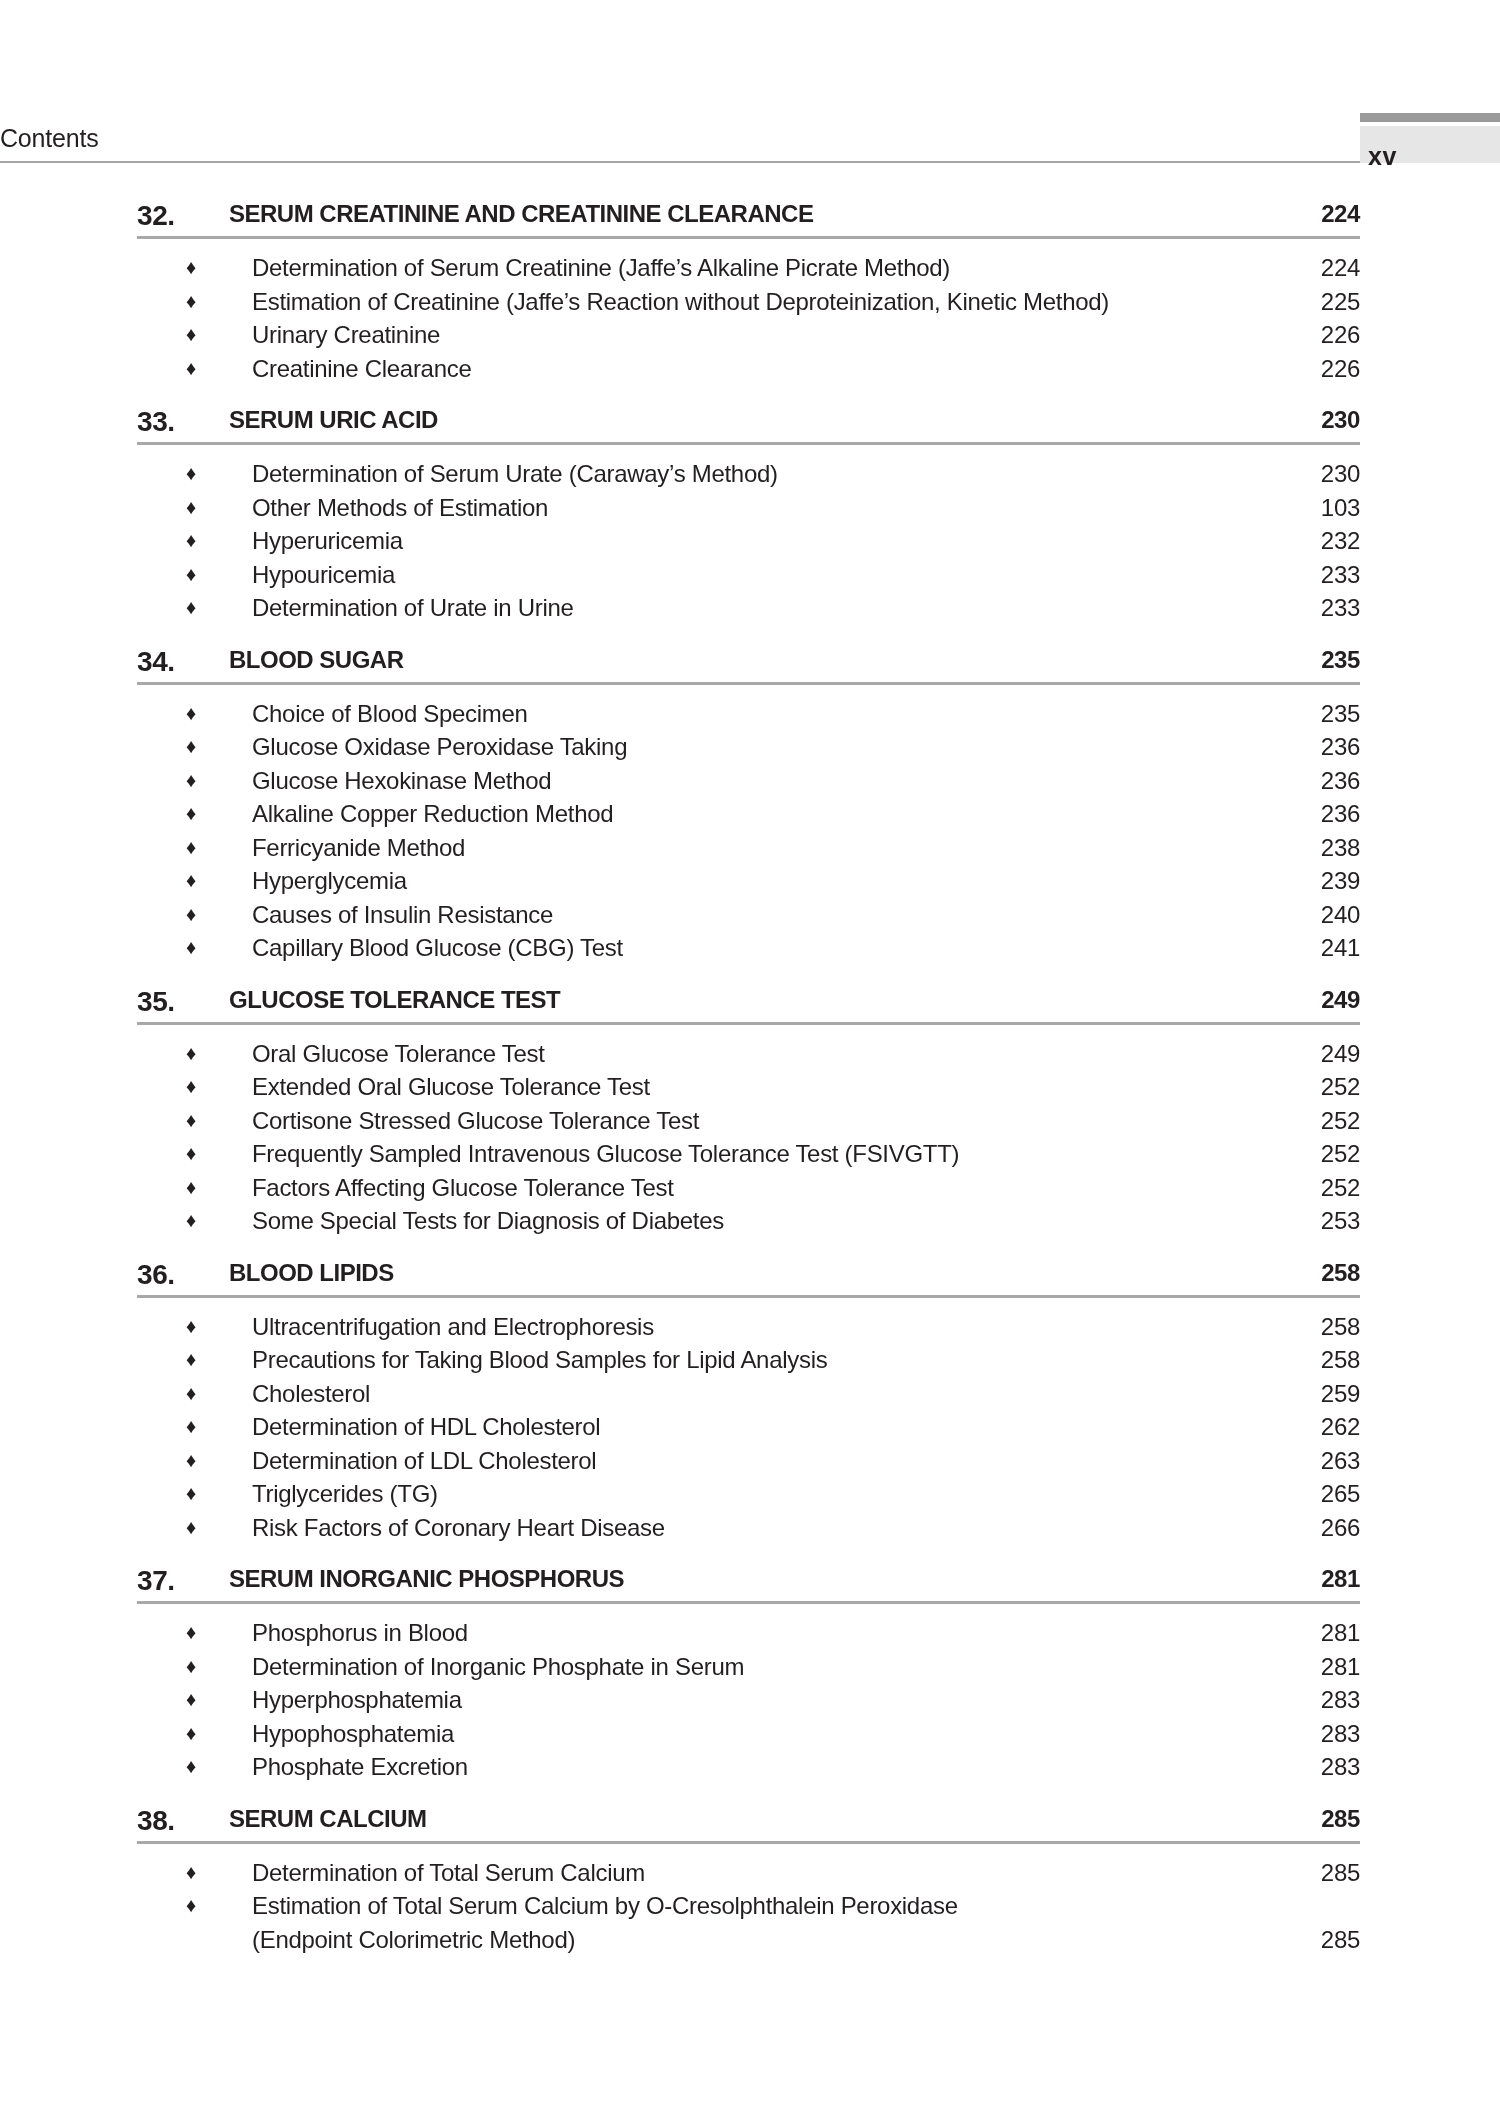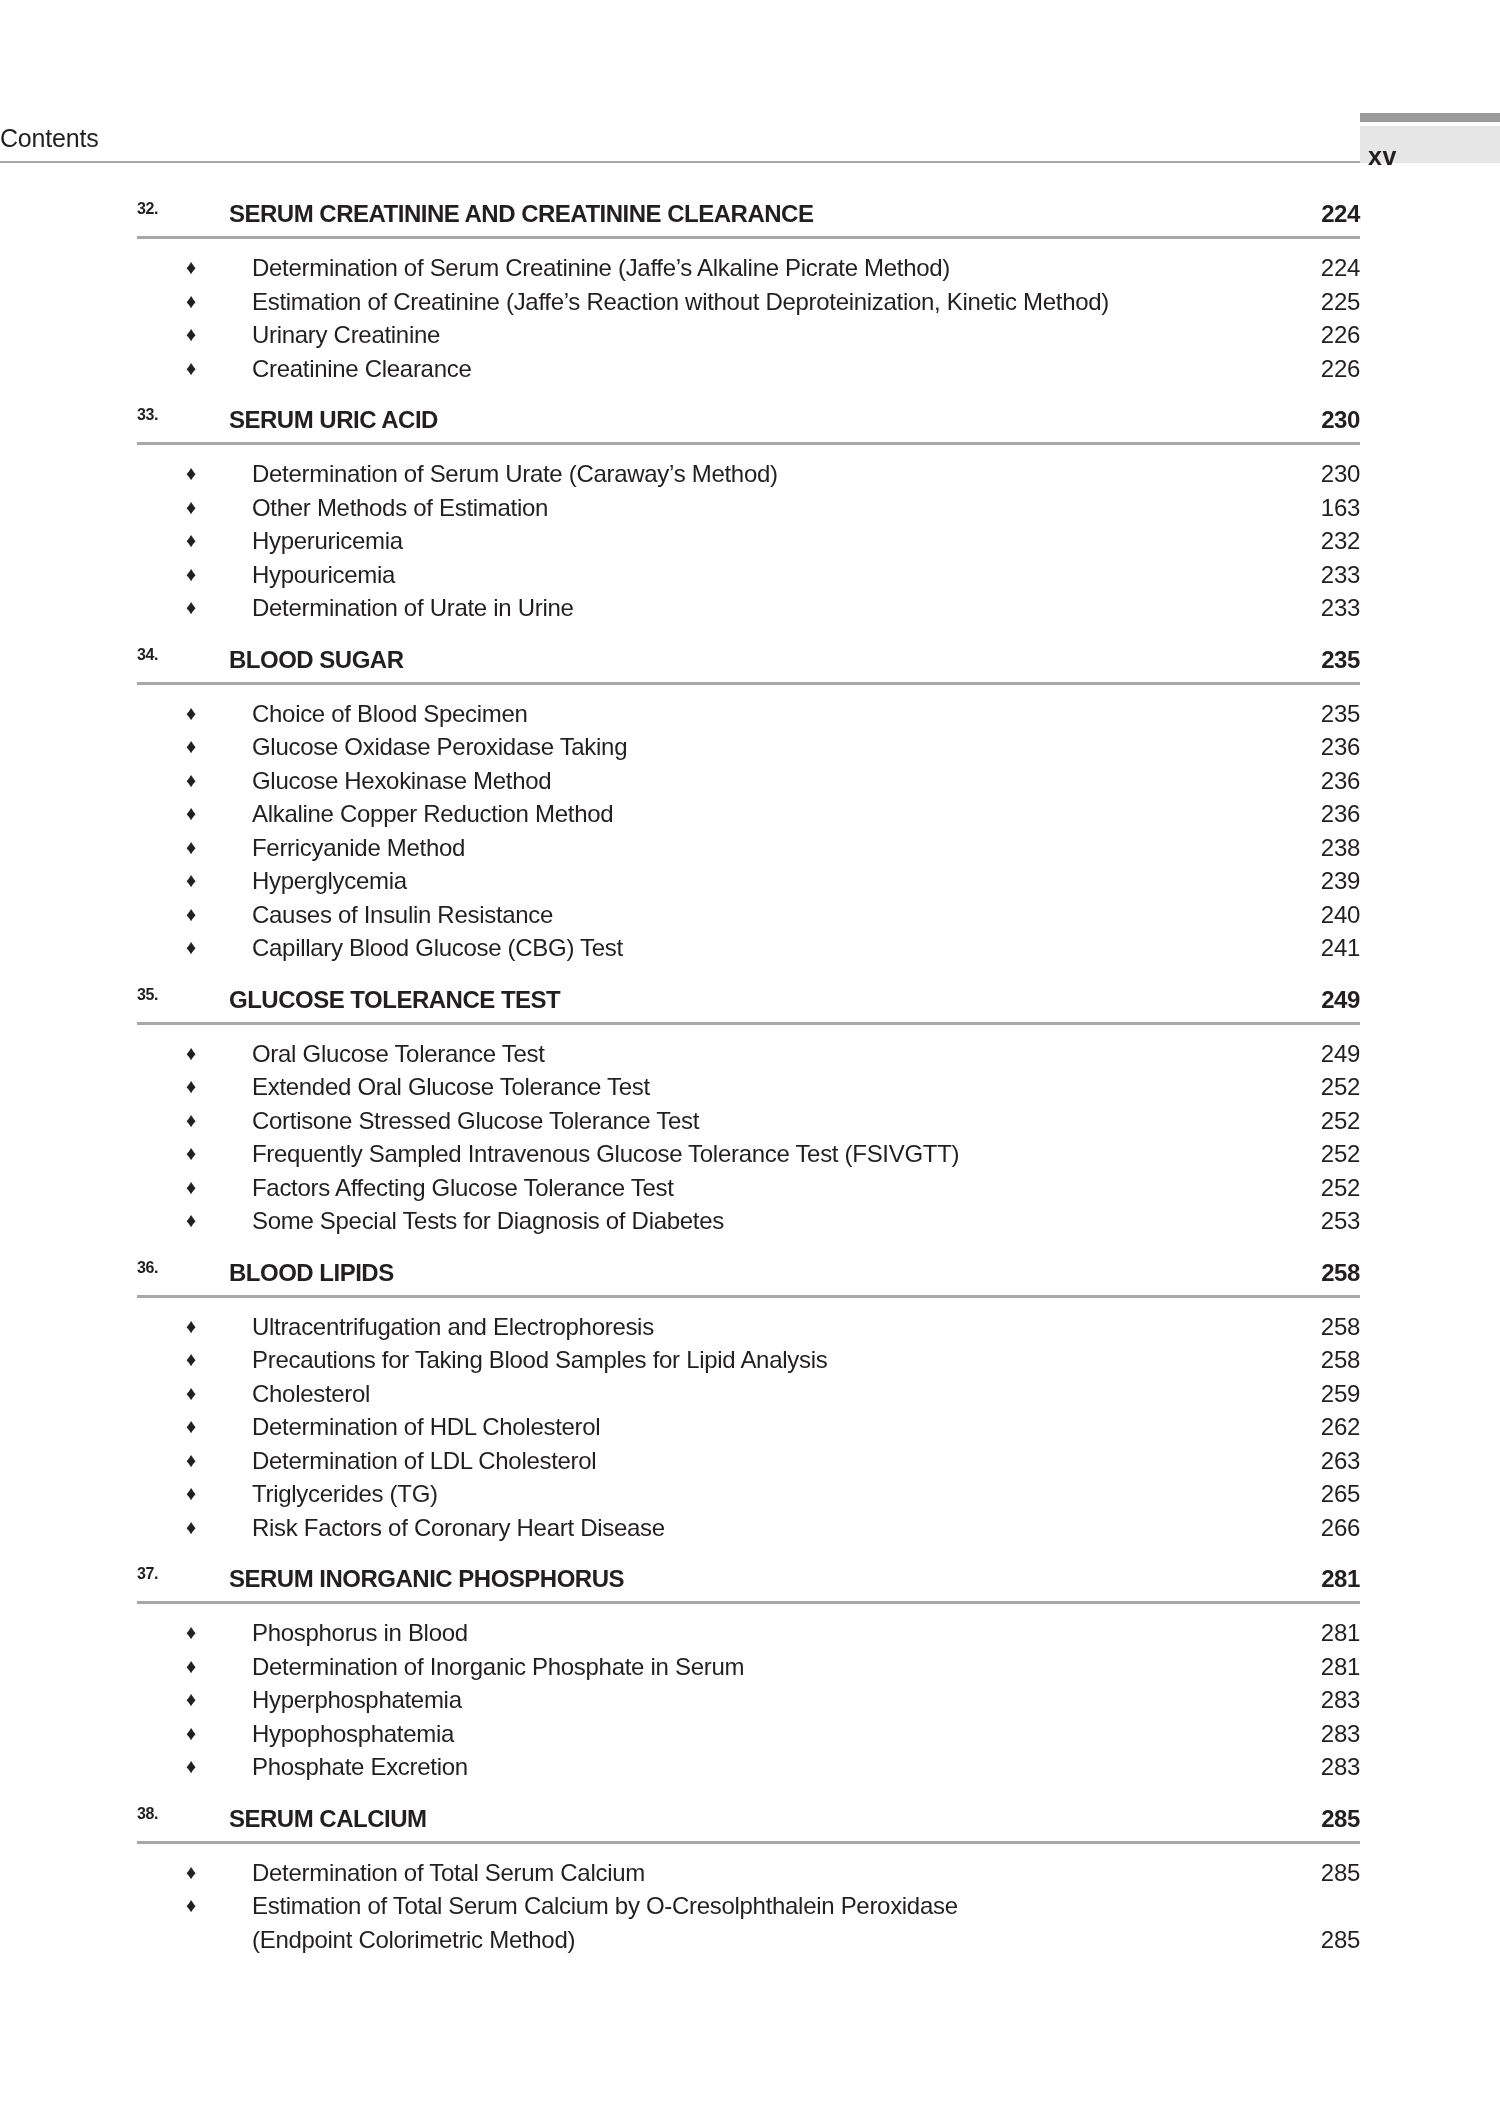--- a/index.html
+++ b/index.html
@@ -82,21 +82,21 @@
     .chapter-head {
       position: relative;
       height: 40px;
       border-bottom: 3px solid #a8a8a8;
     }
     .chapter-num {
       position: absolute;
       left: 0;
       top: 4px;
       font-weight: bold;
-      font-size: 16px;
+      font-size: 28px;
       letter-spacing: -0.4px;
     }
     .chapter-title {
       position: absolute;
       left: 56px;
       top: 4px;
       font-weight: bold;
       font-size: 24px;
       letter-spacing: -0.5px;
       margin-left: 36px;
@@ -219,21 +219,21 @@
     </span>
     <span class="item-page">230</span>
   </li>
 
   <li class="item">
     <span class="bullet">♦</span>
     <span class="item-label">
       <span class="line1">Other Methods of Estimation</span>
       
     </span>
-    <span class="item-page">163</span>
+    <span class="item-page">103</span>
   </li>
 
   <li class="item">
     <span class="bullet">♦</span>
     <span class="item-label">
       <span class="line1">Hyperuricemia</span>
       
     </span>
     <span class="item-page">232</span>
   </li>

